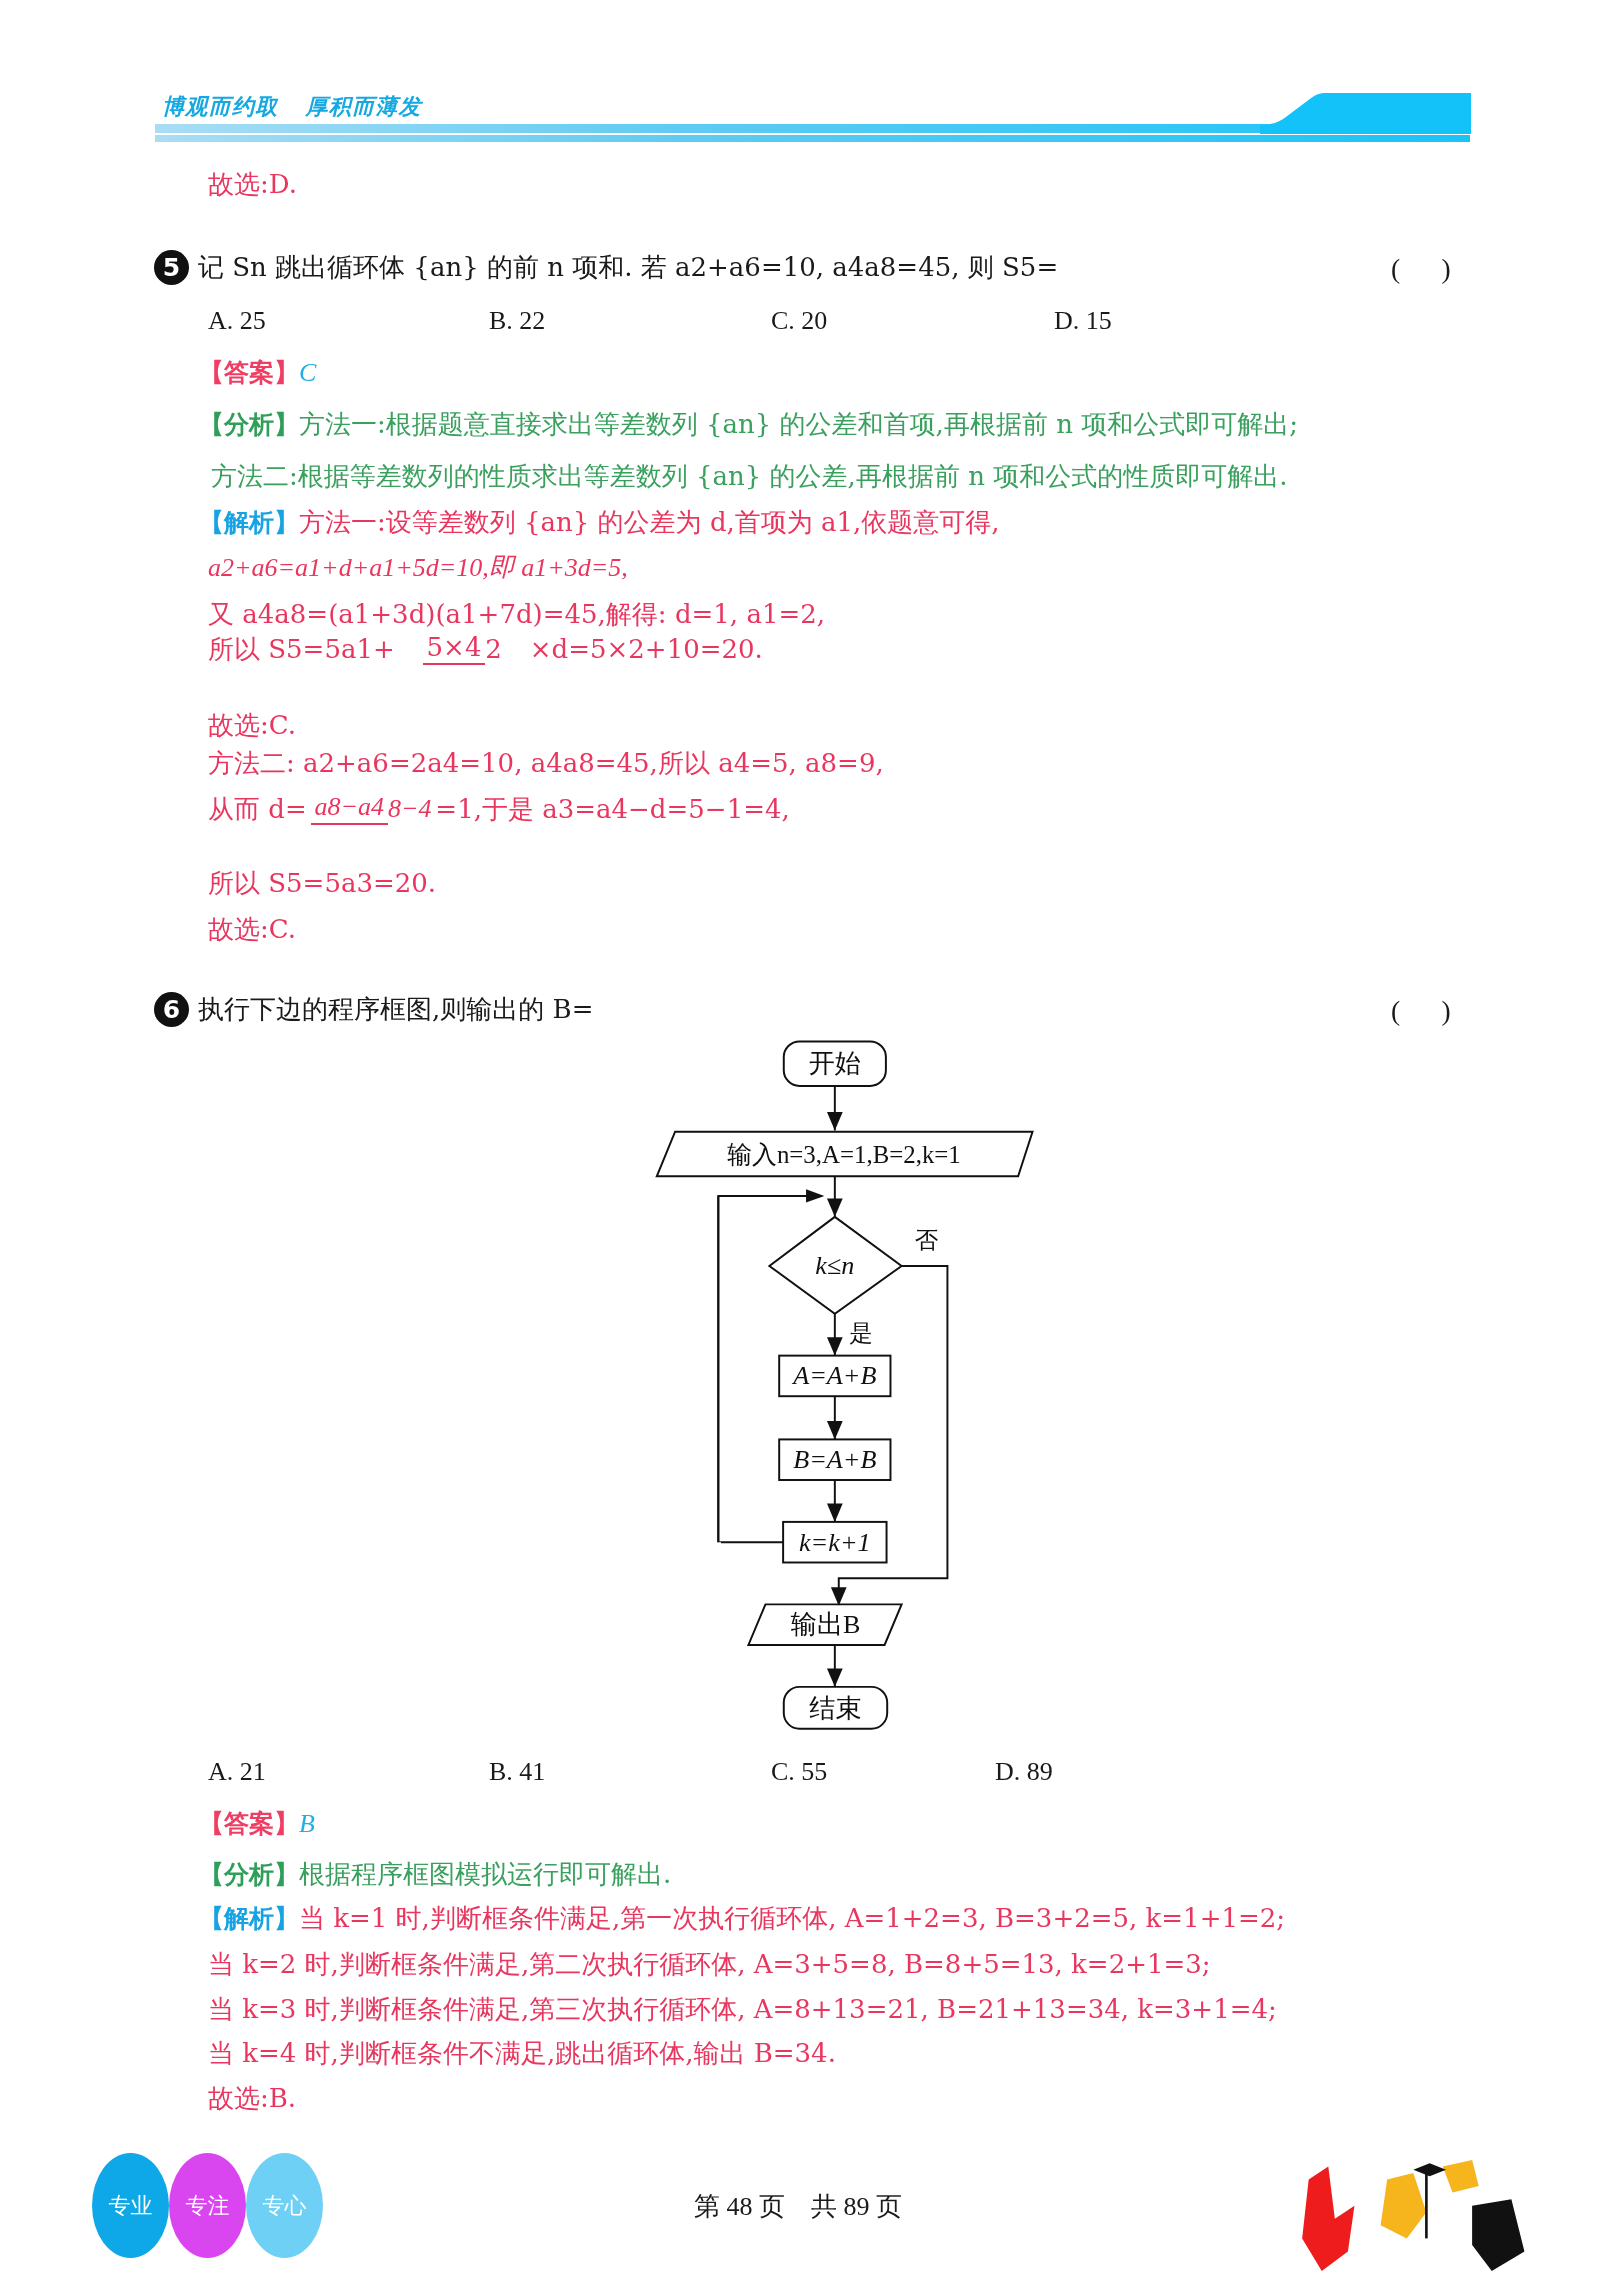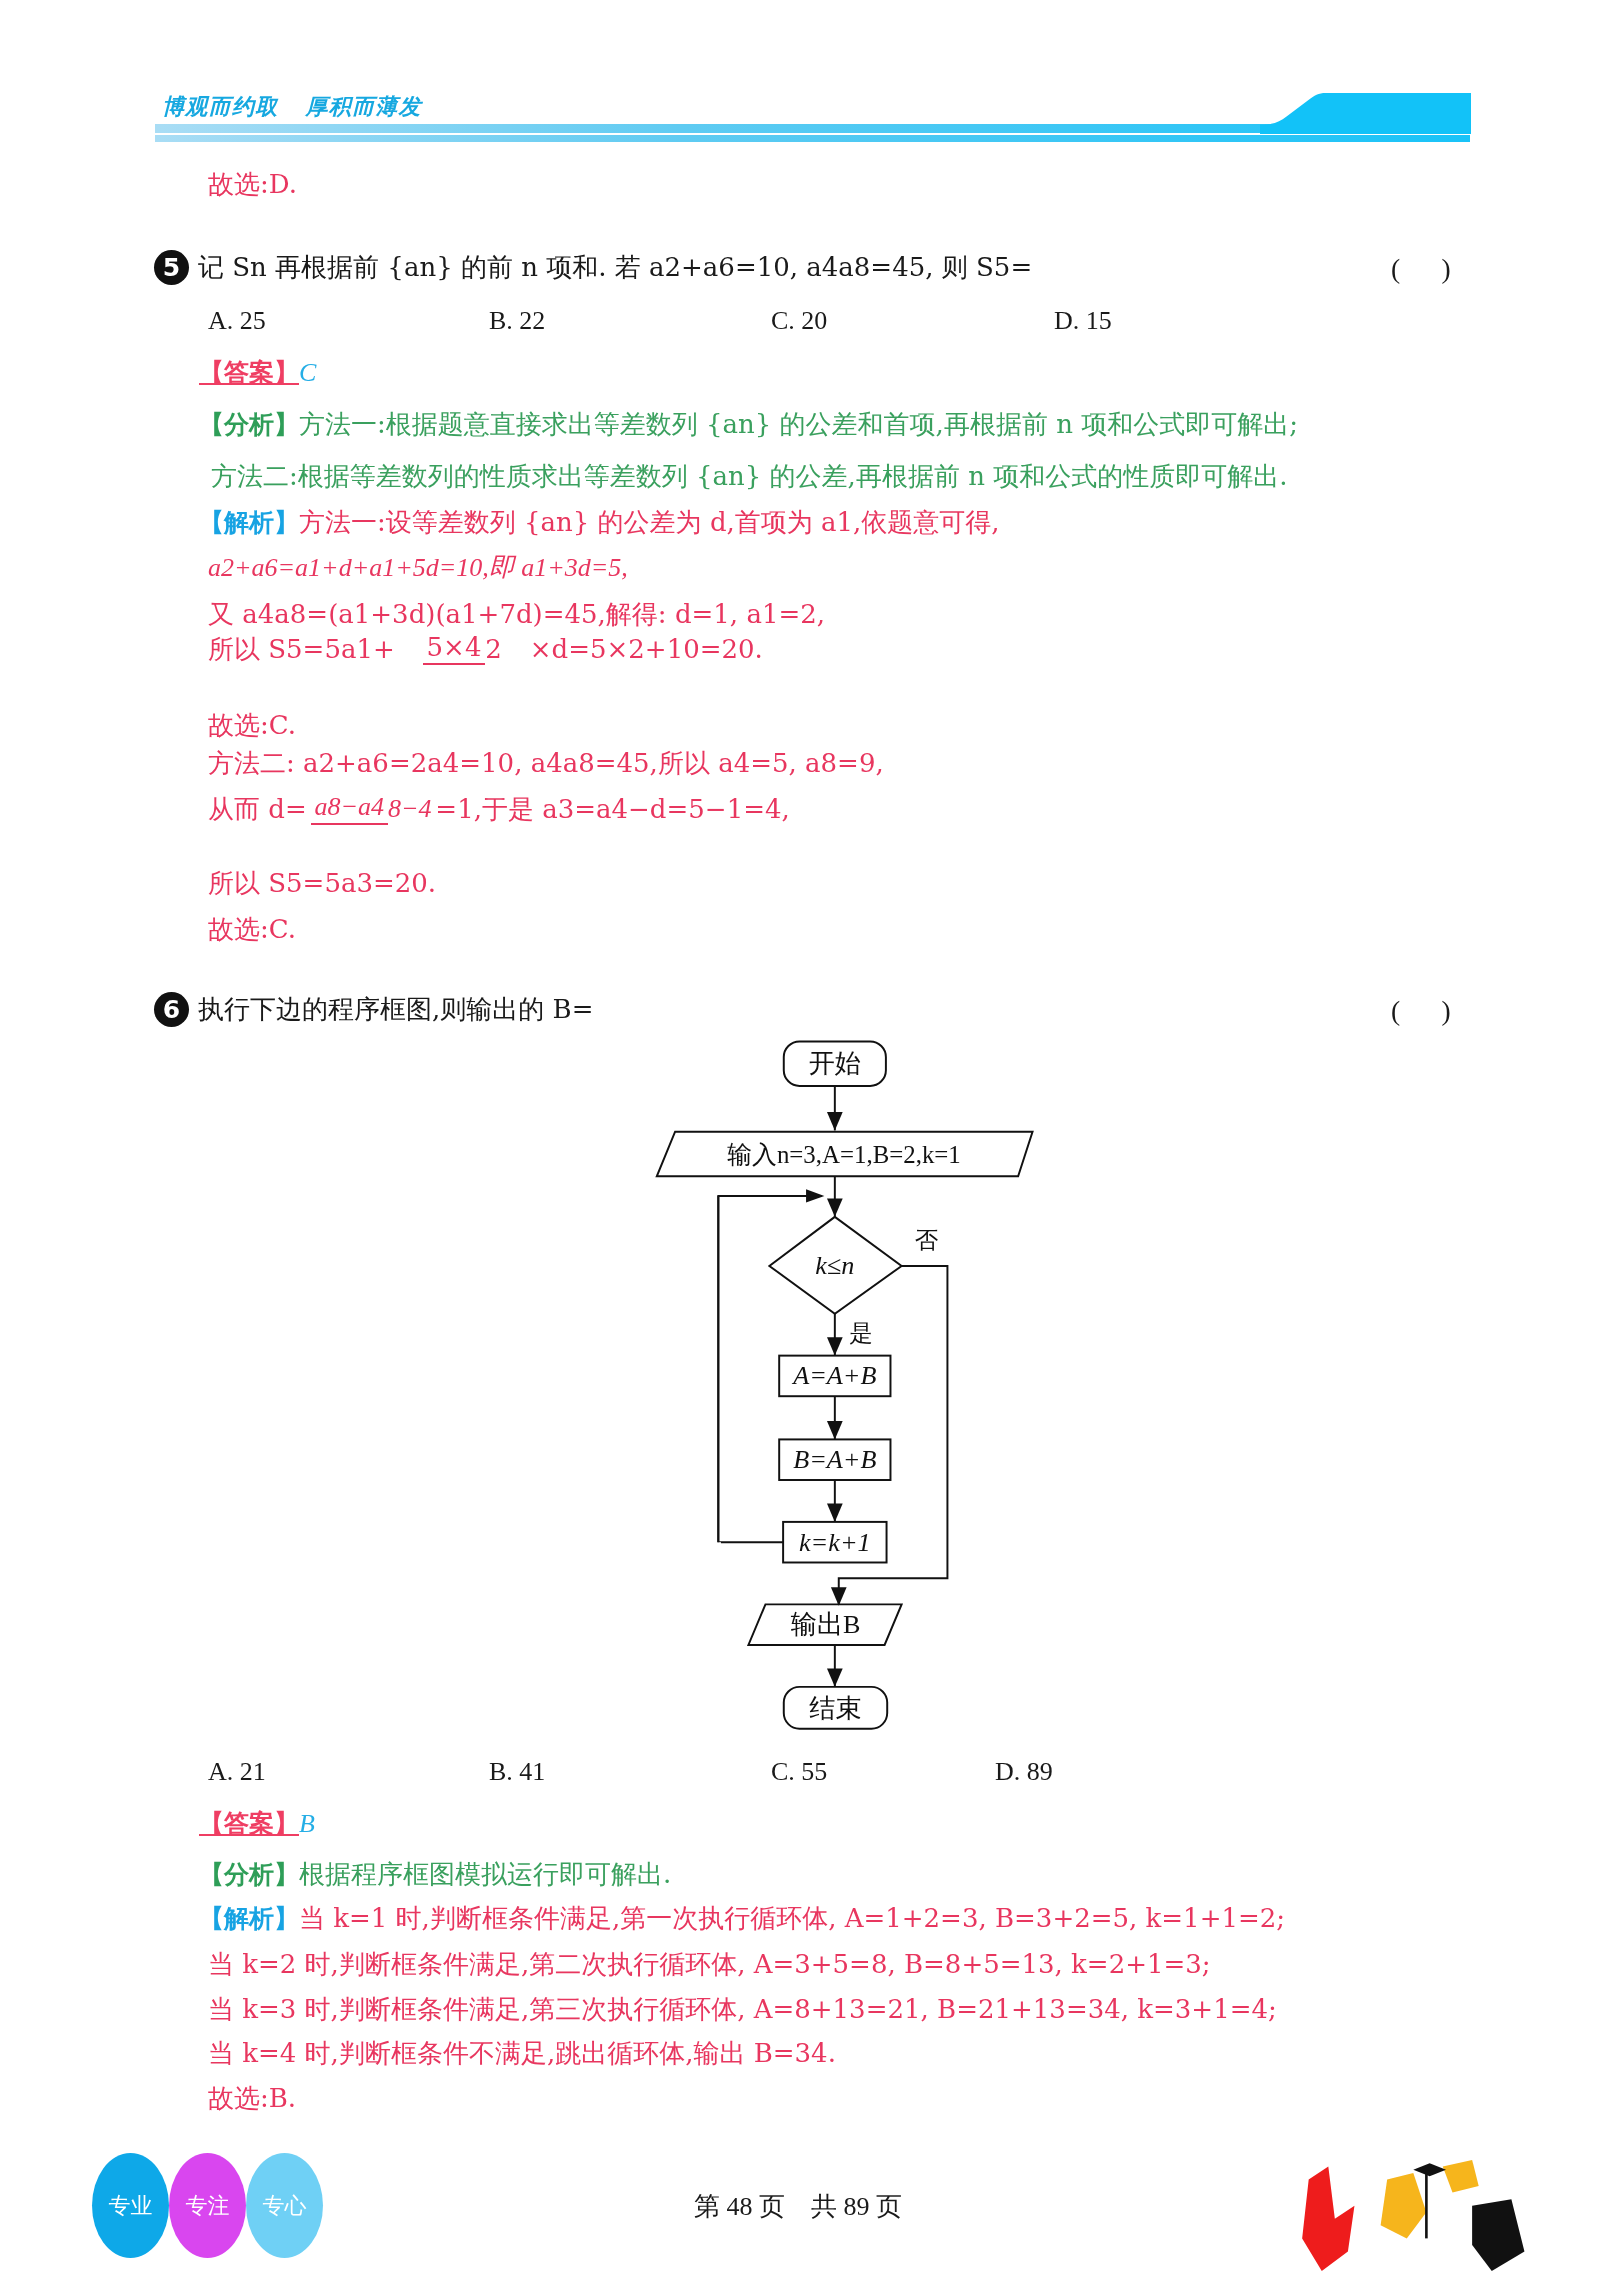--- a/index.html
+++ b/index.html
@@ -16,21 +16,21 @@
                  background: linear-gradient(90deg, #a9ddf5 0%, #5fcbf2 40%, #19c3f8 100%); }
   .header-tab { left: 1260px; top: 93px; width: 211px; height: 41px; }
 
   
   .line { font-size: 26px; white-space: nowrap; line-height: 1; }
   .red { color: #e8365f; }
   .green { color: #3aa05e; }
   .blue { color: #25aee6; }
   .black { color: #1a1a1a; }
   .tag { font-family: "DejaVu Sans", sans-serif; font-weight: bold; font-size: 25px; }
-  .tag.red { color: #ef3e63; text-decoration: underline; }
+  .tag.red { color: #ef3e63; }
   .tag.green { color: #2e9e58; }
   .tag.blue { color: #17a3e3; }
   .math { font-family: "Liberation Serif", "DejaVu Serif", serif; font-style: italic; }
   .num { font-family: "Liberation Serif", "DejaVu Serif", serif; }
 
   .badge { width: 35px; height: 35px; border-radius: 50%; background: #111; color: #fff;
            font-family: "DejaVu Sans", sans-serif; font-weight: bold; font-size: 25px;
            display: flex; align-items: center; justify-content: center; }
   .paren { font-size: 27.5px; font-family: "Liberation Serif", serif; white-space: pre; }
 
@@ -59,21 +59,21 @@
 <div class="abs header-slogan">博观而约取   厚积而薄发</div>
 <div class="abs header-bar1"></div>
 <div class="abs header-bar2"></div>
 <svg class="abs header-tab" viewBox="0 0 322 62" preserveAspectRatio="none">
   <path d="M0,48 C20,48 30,44 40,36 L75,10 C82,4 90,0 100,0 L322,0 L322,62 L0,62 Z" fill="#12c2f8"></path>
 </svg>
 
 <div class="abs line red" style="left:208px; top:171px;">故选:D.</div>
 
 <div class="abs badge" style="left:154px; top:250px;">5</div>
-<div class="abs line black" style="left:198px; top:254px;">记 Sn 再根据前 {an} 的前 n 项和. 若 a2+a6=10, a4a8=45, 则 S5=</div>
+<div class="abs line black" style="left:198px; top:254px;">记 Sn 跳出循环体 {an} 的前 n 项和. 若 a2+a6=10, a4a8=45, 则 S5=</div>
 <div class="abs paren" style="left:1391px; top:253px;">(      )</div>
 
 <div class="abs line black num" style="left:208px; top:308px;">A. 25</div>
 <div class="abs line black num" style="left:489px; top:308px;">B. 22</div>
 <div class="abs line black num" style="left:771px; top:308px;">C. 20</div>
 <div class="abs line black num" style="left:1054px; top:308px;">D. 15</div>
 
 <div class="abs line" style="left:199px; top:359px;">
   <span class="tag red">【答案】</span><span class="blue math">C</span>
 </div>

